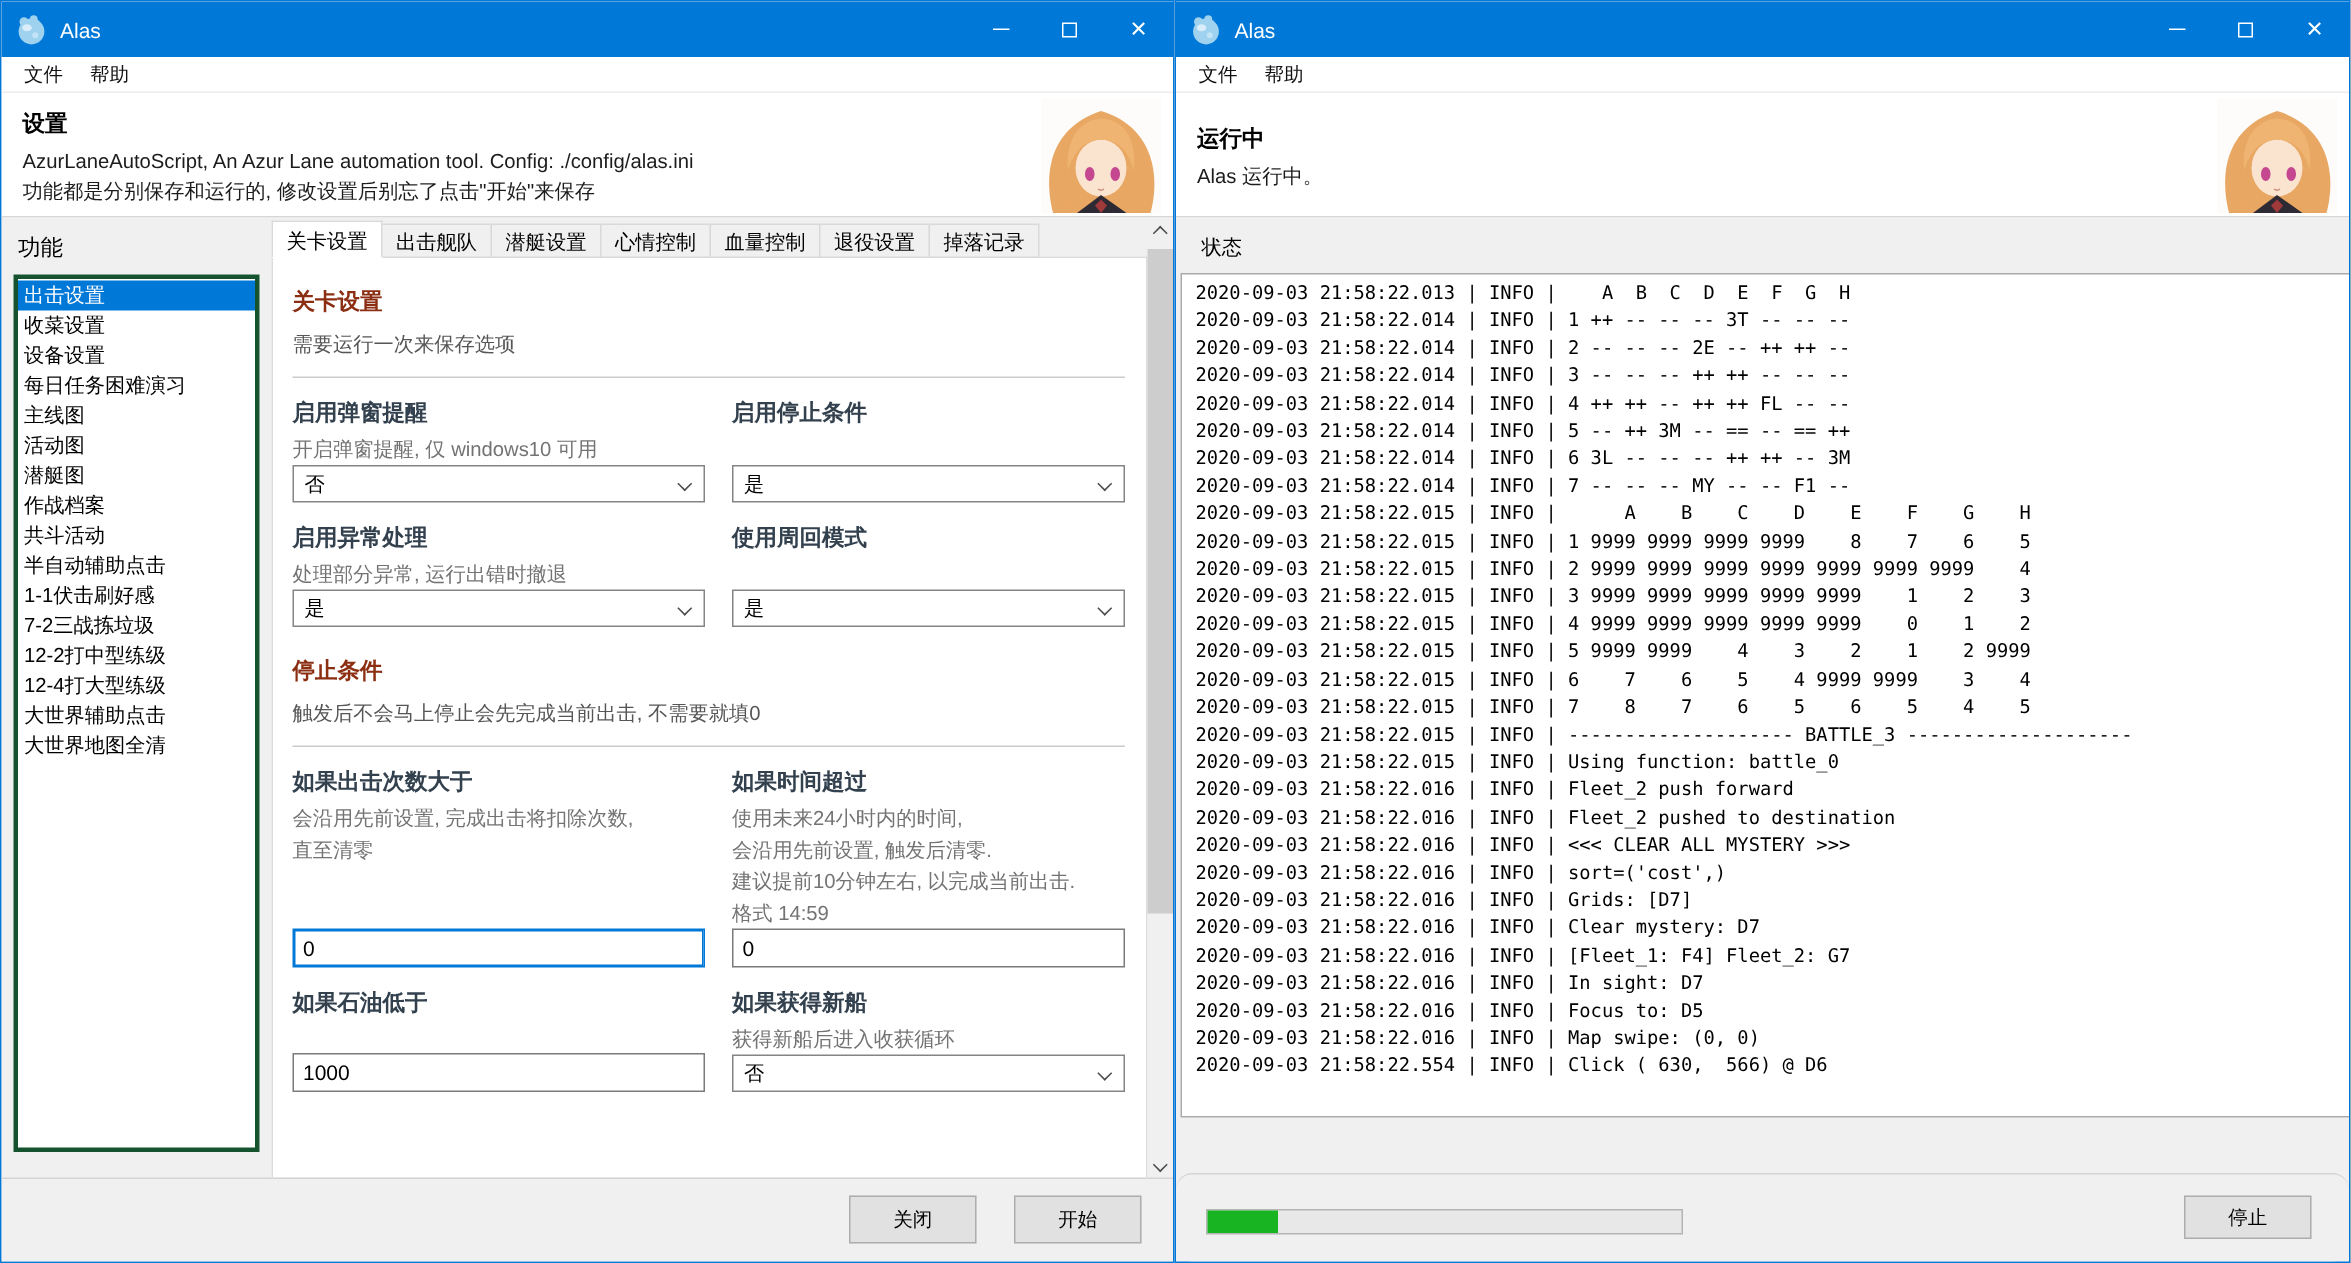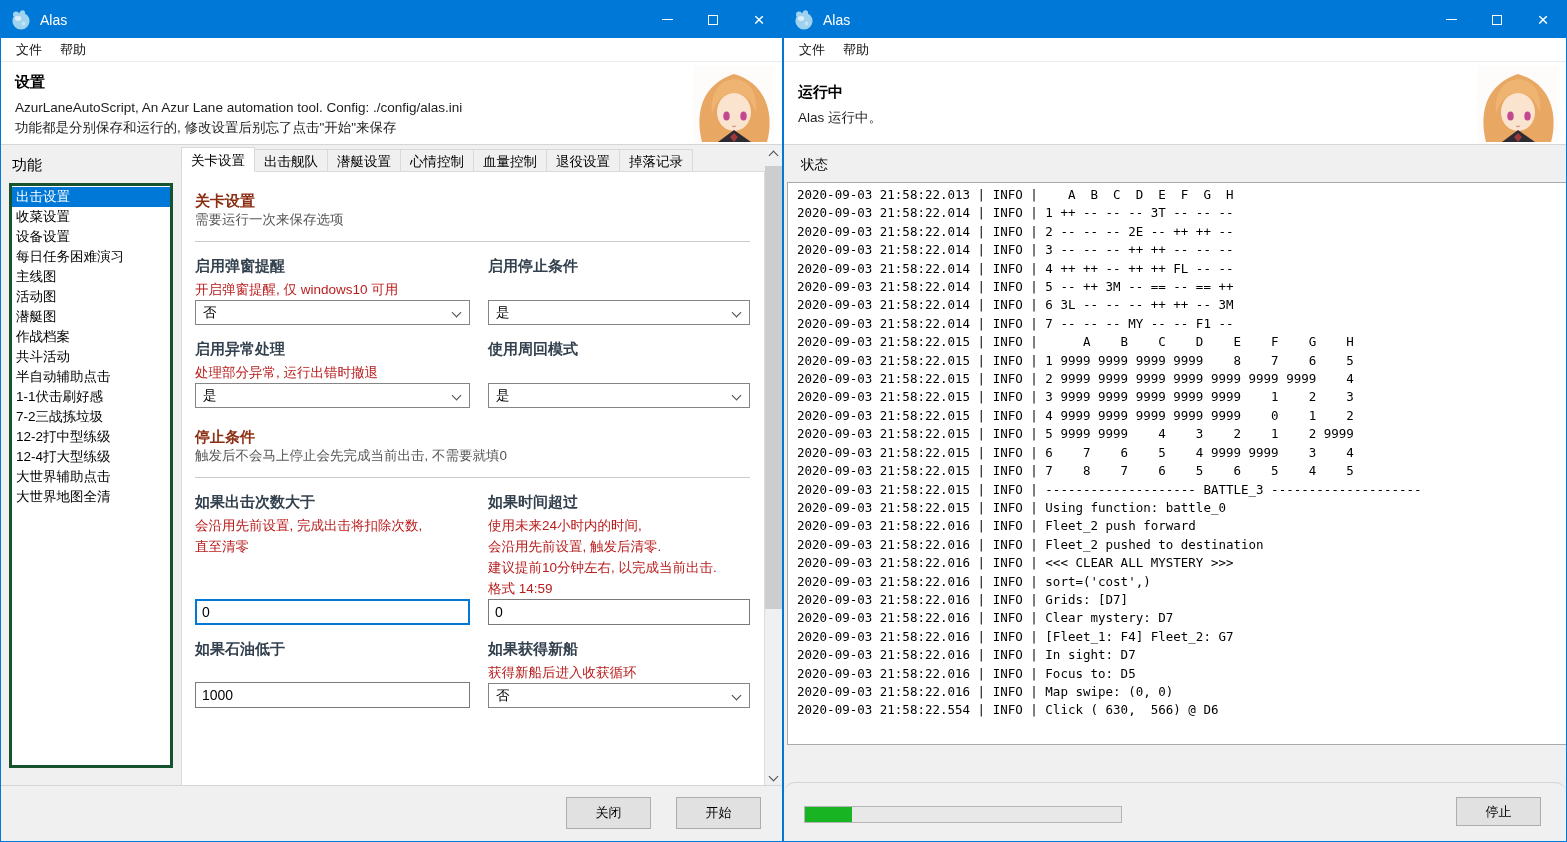--- a/index.html
+++ b/index.html
@@ -40,26 +40,26 @@
   .side-item.selected { background:#0078d7; color:#fff; }
 
   
   .tab-strip { position:absolute; left:180px; top:3px; display:flex; align-items:flex-end; height:24px; z-index:3; }
   .tab { font-size:13.5px; color:#000; background:#f0f0f0; border:1px solid #d9d9d9; padding:3px 9px 4px 9px; margin-right:-1px; height:23px; }
   .tab.active { background:#fff; border-bottom:1px solid #fff; height:25px; padding-top:4px; position:relative; z-index:4; }
 
   .tab-panel { position:absolute; left:180px; top:26px; width:584px; bottom:0; background:#fff; border:1px solid #dcdcdc; border-bottom:none; overflow:hidden; padding:0 14px 0 13px; }
 
   .sec-heading { font-size:15px; font-weight:bold; color:#8b2e12; margin-top:20px; }
-  .sec-desc { font-size:13.5px; color:#565656; }
+  .sec-desc { font-size:13.5px; color:#565656; margin-top:10px; }
   .rule { border-top:1px solid #cbcbcb; margin-top:12px; }
   .form-row { display:grid; grid-template-columns:275px 1fr; column-gap:18px; margin-top:13px; }
   .form-cell { display:flex; flex-direction:column; }
   .field-label { font-size:15px; font-weight:bold; color:#33414e; line-height:22px; }
-  .field-desc { font-size:13.5px; color:#b91c1c; line-height:21px; margin-top:2px; white-space:pre-line; }
+  .field-desc { font-size:13.5px; color:#737373; line-height:21px; margin-top:2px; white-space:pre-line; }
   .select { margin-top:auto; position:relative; height:25px; background:#fff; border:1px solid #848484; display:flex; align-items:center; padding:0 24px 0 7px; }
   .select-value { font-size:13.5px; color:#000; }
   .form-cell .select, .form-cell .tinput { margin-top:12px; }
   .form-cell .select:last-child, .form-cell .tinput:last-child { margin-top:auto; }
   .chev { display:inline-block; width:7px; height:7px; border-left:1.5px solid #4a4a4a; border-bottom:1.5px solid #4a4a4a; }
   .chev-down { transform:rotate(-45deg); }
   .chev-up { transform:rotate(135deg); }
   .chev-select { position:absolute; right:9px; top:8px; transform:rotate(-45deg); }
   .tinput { height:26px; border:1px solid #7a7a7a; font-size:14px; padding:0 6px; font-family:inherit; color:#000; background:#fff; width:100%; }
   .tinput.focused { border:1px solid #0078d7; outline:1px solid #0078d7; outline-offset:-2px; }

